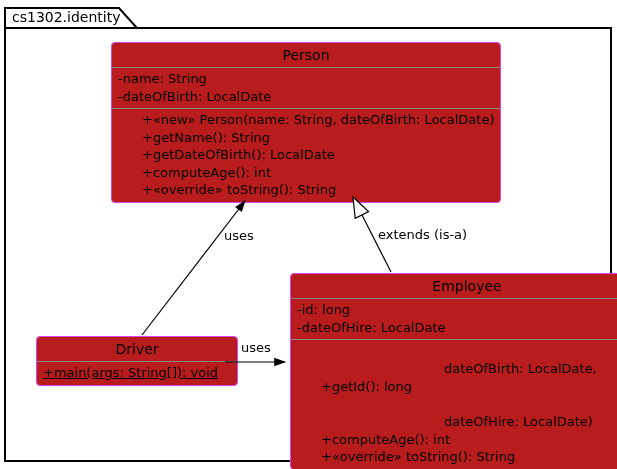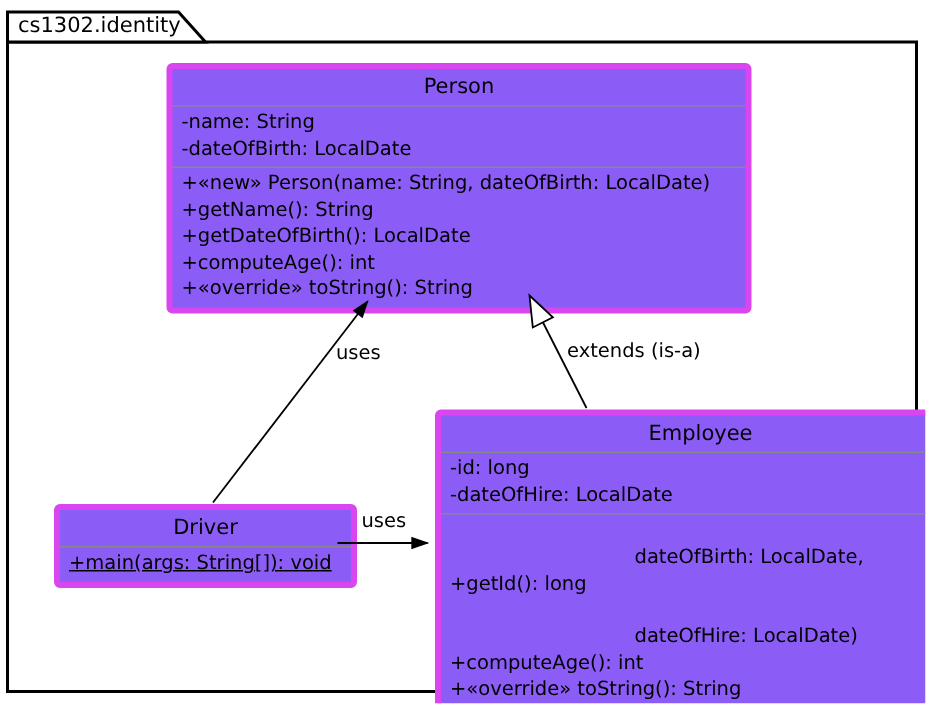--- a/index.html
+++ b/index.html
@@ -31,39 +31,40 @@
     z-index: 1;
     font-size: 14px;
     font-weight: normal;
     color: #000000;
     white-space: nowrap;
   }
 
   .class-box {
     position: absolute;
     z-index: 2;
-    background: #8b5cf6;
-    border: 4px solid #d946ef;
+    background: #b91c1c;
+    border: 1px solid #d946ef;
     border-radius: 4px;
     box-sizing: border-box;
     color: #000000;
   }
   .class-title {
     font-size: 14px;
     line-height: 24px;
     text-align: center;
     border-bottom: 1px solid #888888;
     white-space: nowrap;
     overflow: hidden;
   }
   .compartment {
     padding: 2px 0 3px 0;
   }
   .compartment + .compartment {
     border-top: 1px solid #888888;
+    padding-left: 24px;
   }
   .member-line {
     font-size: 13px;
     line-height: 17.5px;
     padding: 0 5px 0 6px;
     white-space: nowrap;
   }
   .member-line.indent {
     padding-left: 129px;
     margin-top: 18px;

